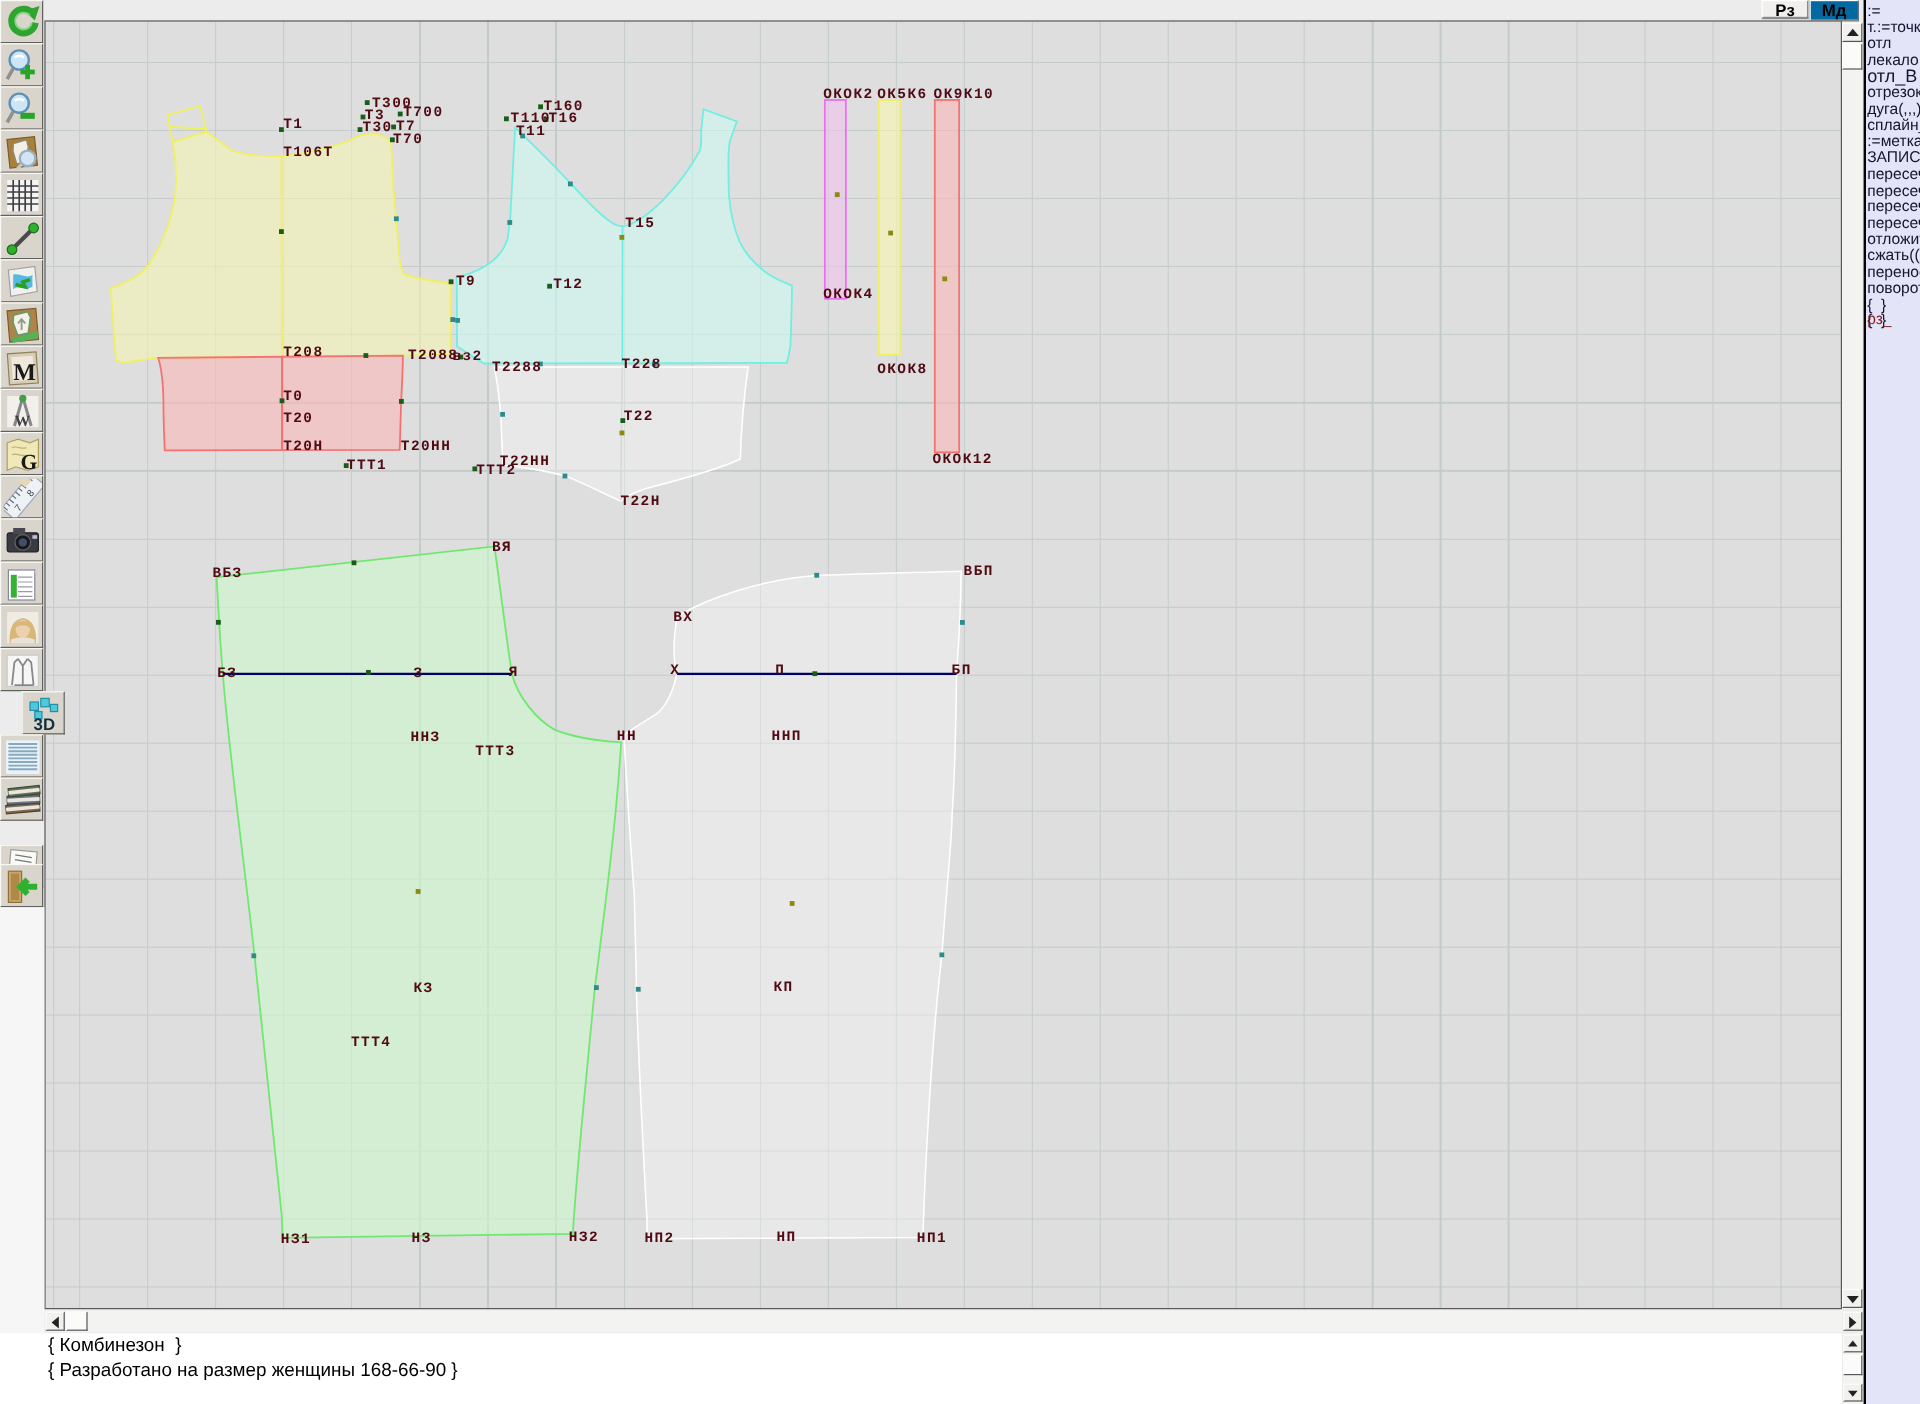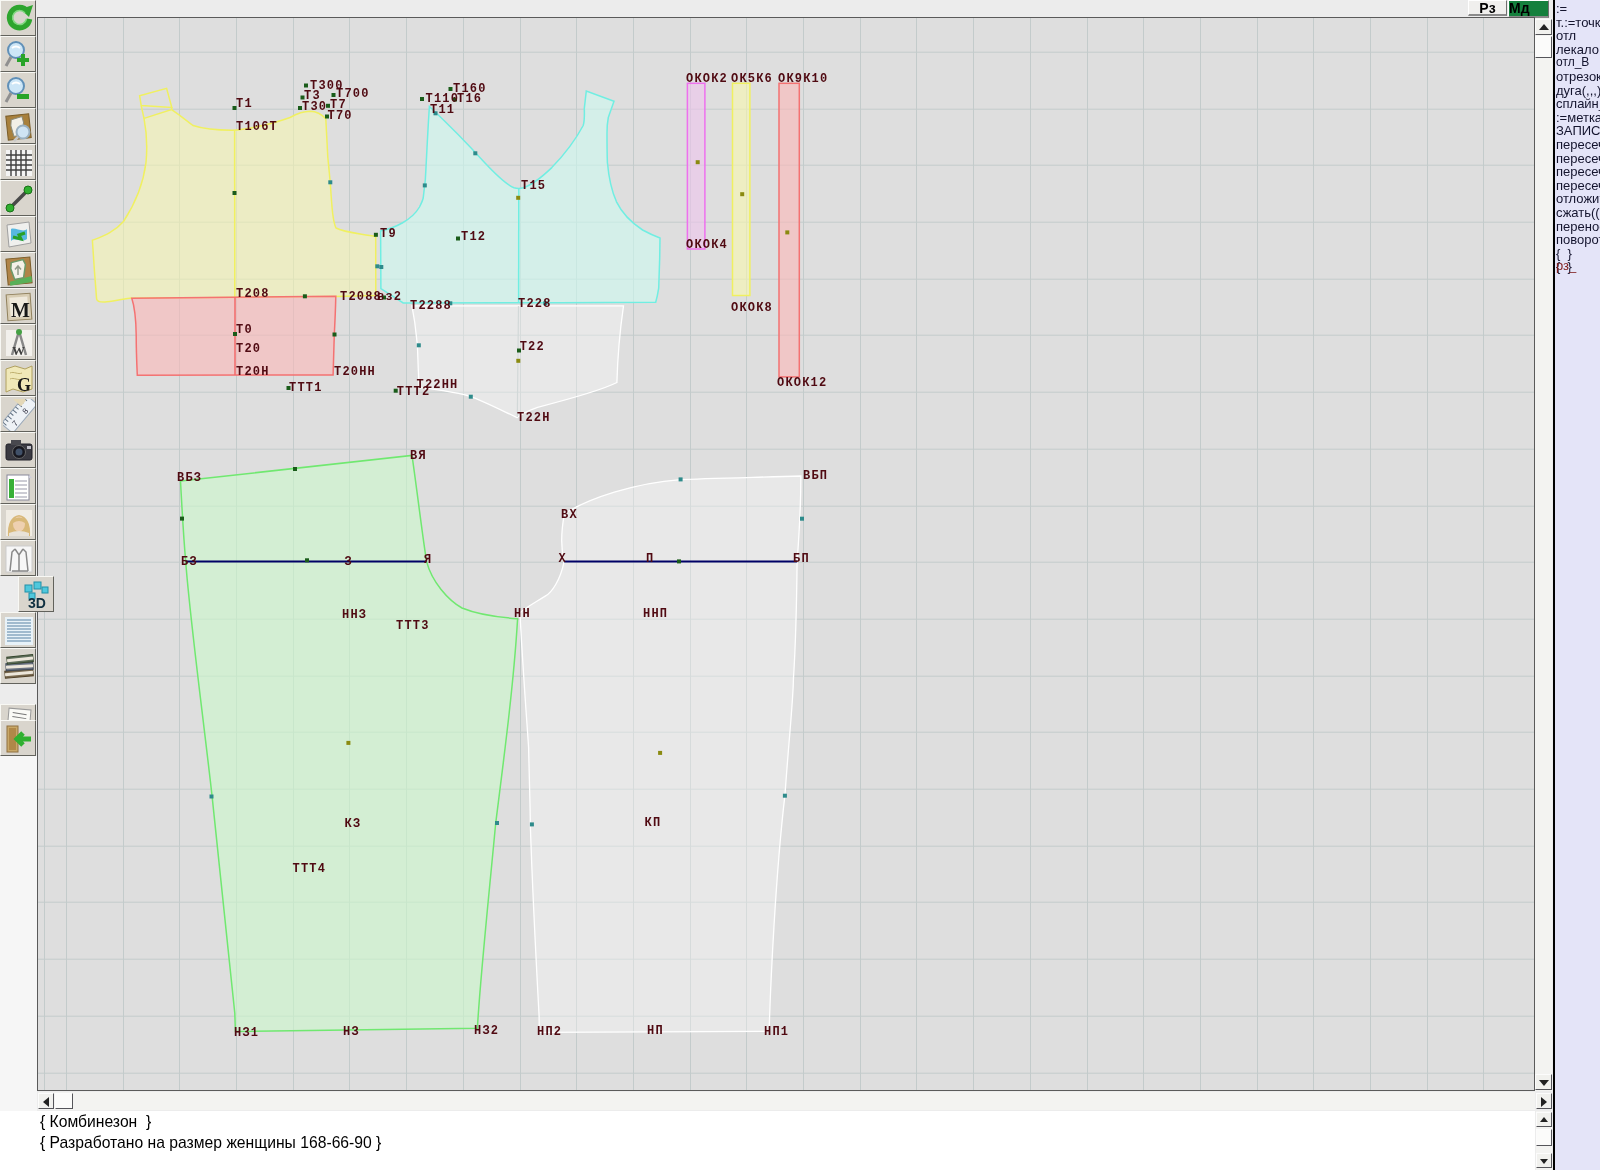--- a/index.html
+++ b/index.html
@@ -10,23 +10,23 @@
  border-right:1px solid #62625c;border-bottom:1px solid #62625c;}
 .tbtn svg{position:absolute;left:2px;top:2px;}
 .scrollbtn{position:absolute;background:#f1f1ee;border-top:1px solid #fcfcfc;
  border-left:1px solid #fcfcfc;border-right:1px solid #55555a;border-bottom:1px solid #55555a;}
 .arrow{position:absolute;width:0;height:0;}
 </style></head><body>
 
 <div class="abs" style="left:1468px;top:0;width:39px;height:16px;background:#f0efed;
  border-left:1px solid #fff;border-top:1px solid #fff;border-right:1px solid #707070;border-bottom:2px solid #8a8a8a;
  font-weight:bold;font-size:14px;text-align:center;line-height:15px;color:#000;">Рз</div>
-<div class="abs" style="left:1508px;top:0;width:41px;height:18px;background:#15803d;
+<div class="abs" style="left:1508px;top:0;width:41px;height:18px;background:#0369a1;
  border-left:1px solid #fff;border-top:1px solid #fff;border-right:1px solid #707070;border-bottom:2px solid #8a8a8a;
- font-weight:bold;font-size:14px;line-height:15px;color:#000;">Мд</div>
+ font-weight:bold;font-size:14px;text-align:center;line-height:15px;color:#000;">Мд</div>
 
 <div class="abs" style="left:37px;top:17px;width:1498px;height:1074px;border:1px solid #5a5a5a;
  background-color:#dedede;
  background-image:repeating-linear-gradient(to right,#c3cbcb 0,#c3cbcb 1px,transparent 1px,transparent 56.7px),
  repeating-linear-gradient(to bottom,#c3cbcb 0,#c3cbcb 1px,transparent 1px,transparent 56.7px);
  background-position:28px 33.7px,28px 33.7px;"></div>
 <svg class="abs" style="left:38px;top:18px" width="1497" height="1073" viewBox="38 18 1497 1073">
     <path d="M 144,118.4 L 171.6,109.6
 C 182,116.5 188,122 193,125.5
 C 203,128.8 220,130.2 232,130.2
@@ -418,21 +418,21 @@
 <div class="scrollbtn" style="left:1536px;top:1112px;width:16px;height:15px;"></div>
 <div class="arrow" style="left:1540px;top:1117px;border-left:4px solid transparent;border-right:4px solid transparent;border-bottom:5px solid #222;"></div>
 <div class="scrollbtn" style="left:1536px;top:1129px;width:16px;height:17px;background:#fbfbfa;"></div>
 <div class="scrollbtn" style="left:1536px;top:1153px;width:16px;height:15px;"></div>
 <div class="arrow" style="left:1540px;top:1159px;border-left:4px solid transparent;border-right:4px solid transparent;border-top:5px solid #222;"></div>
 <div class="abs" style="left:1553px;top:0;width:47px;height:1170px;background:#e4e4f8;border-left:2px solid #000;overflow:hidden;">
     <div style="position:absolute;left:1px;top:1.0px;font-size:13px;color:#14142e;white-space:pre;">:=</div>
     <div style="position:absolute;left:1px;top:14.6px;font-size:13px;color:#14142e;white-space:pre;">т.:=точка</div>
     <div style="position:absolute;left:1px;top:28.2px;font-size:13px;color:#14142e;white-space:pre;">отл</div>
     <div style="position:absolute;left:1px;top:41.8px;font-size:13px;color:#14142e;white-space:pre;">лекало</div>
-    <div style="position:absolute;left:1px;top:55.4px;font-size:12px;color:#14142e;white-space:pre;">отл_В</div>
+    <div style="position:absolute;left:1px;top:55.4px;font-size:15px;color:#14142e;white-space:pre;">отл_В</div>
     <div style="position:absolute;left:1px;top:69.0px;font-size:13px;color:#14142e;white-space:pre;">отрезок(</div>
     <div style="position:absolute;left:1px;top:82.6px;font-size:13px;color:#14142e;white-space:pre;">дуга(,,,)</div>
     <div style="position:absolute;left:1px;top:96.2px;font-size:13px;color:#14142e;white-space:pre;">сплайн_</div>
     <div style="position:absolute;left:1px;top:109.8px;font-size:13px;color:#14142e;white-space:pre;">:=метка</div>
     <div style="position:absolute;left:1px;top:123.4px;font-size:13px;color:#14142e;white-space:pre;">ЗАПИСА</div>
     <div style="position:absolute;left:1px;top:137.0px;font-size:13px;color:#14142e;white-space:pre;">пересеч</div>
     <div style="position:absolute;left:1px;top:150.6px;font-size:13px;color:#14142e;white-space:pre;">пересеч</div>
     <div style="position:absolute;left:1px;top:164.2px;font-size:13px;color:#14142e;white-space:pre;">пересеч</div>
     <div style="position:absolute;left:1px;top:177.8px;font-size:13px;color:#14142e;white-space:pre;">пересеч</div>
     <div style="position:absolute;left:1px;top:191.4px;font-size:13px;color:#14142e;white-space:pre;">отложит</div>

